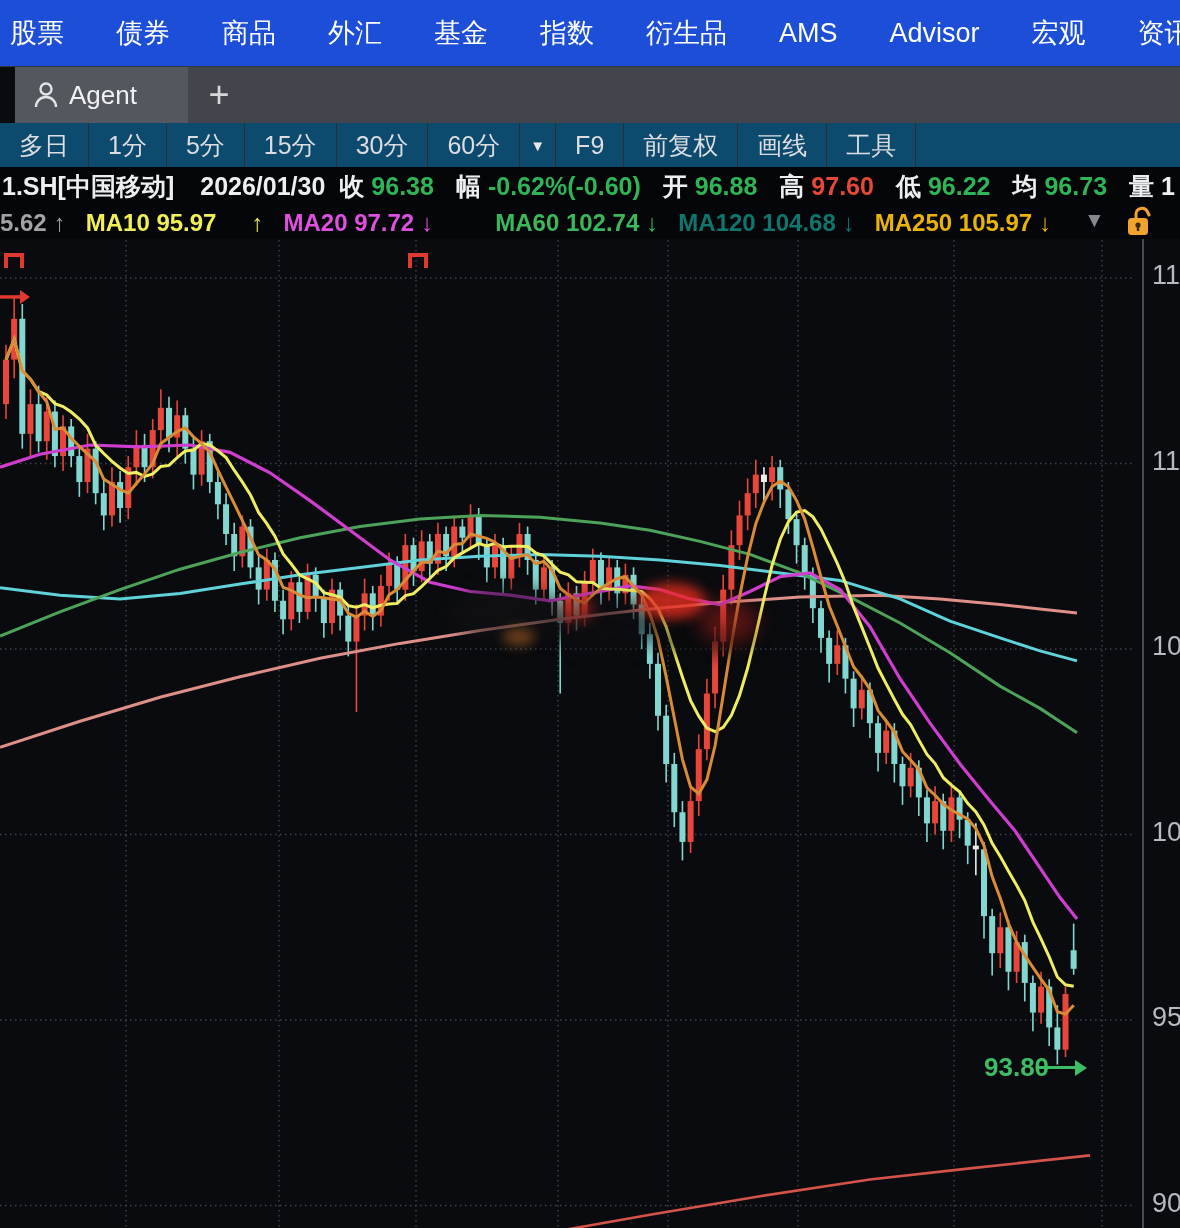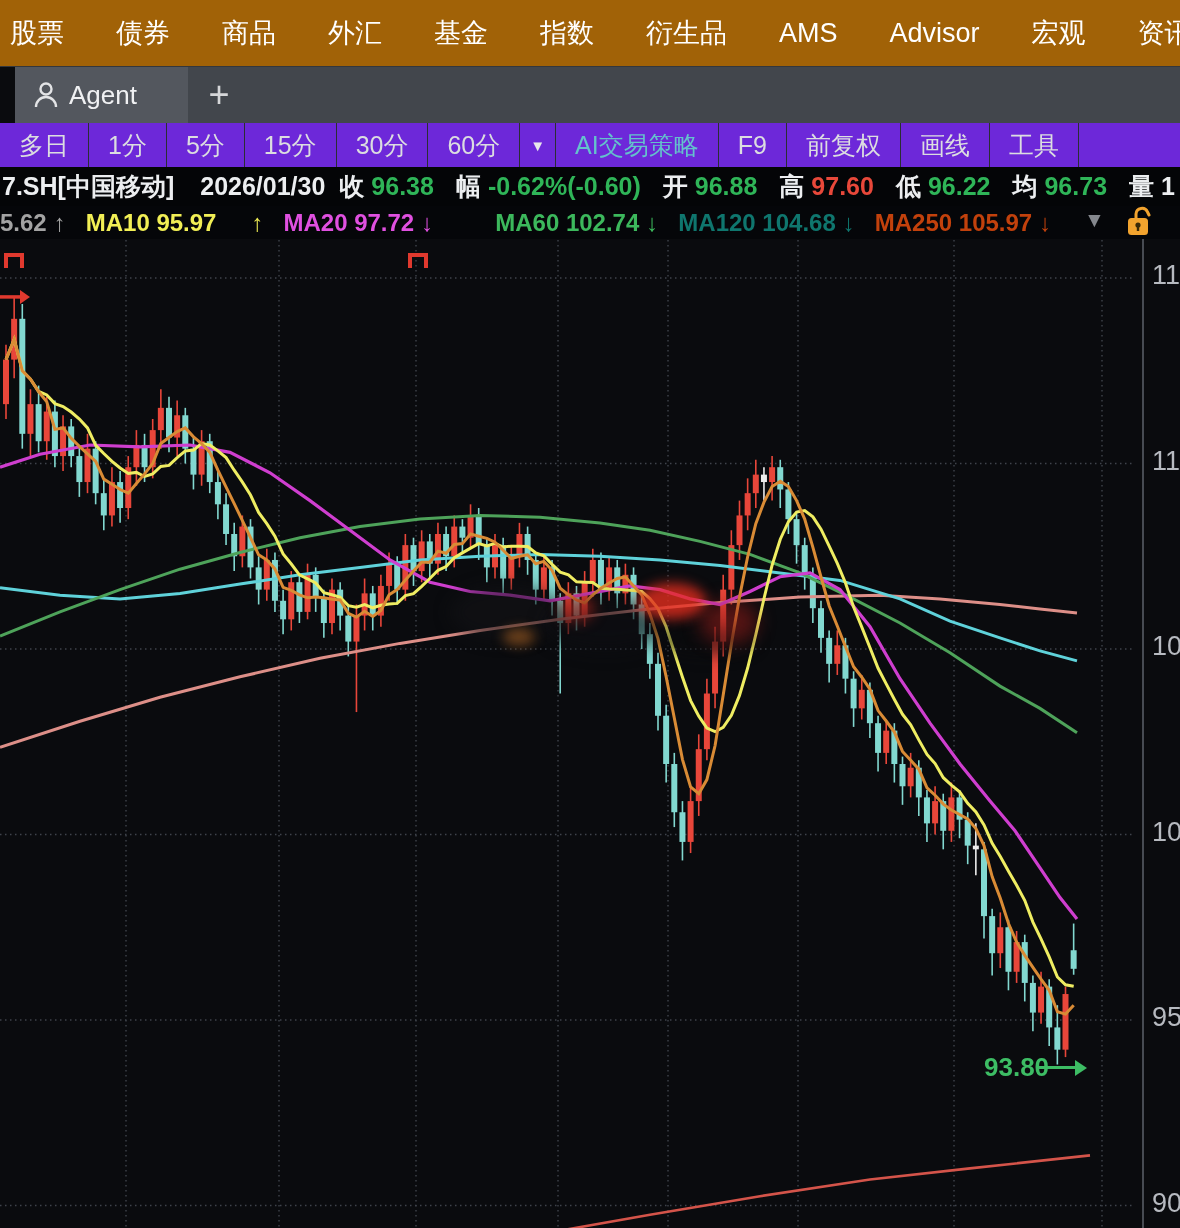--- a/index.html
+++ b/index.html
@@ -3,34 +3,34 @@
 <meta charset="utf-8">
 <style>
   html,body{margin:0;padding:0;}
   body{
     width:1180px;height:1228px;position:relative;overflow:hidden;
     background:#0a0b0e;font-family:"Liberation Sans",sans-serif;
     -webkit-font-smoothing:antialiased;
   }
   .row{position:relative;z-index:2;}
   
-  .nav{height:66px;background:#a16207;display:flex;align-items:center;
+  .nav{height:66px;background:#1d4ed8;display:flex;align-items:center;
        border-bottom:1px solid #34373c;white-space:nowrap;}
   .nav-item{font-size:27px;color:#ffffff;padding:0 26px;cursor:default;}
   .nav-item:first-child{margin-left:-16px;}
   
   .tabrow{height:56px;background:#42464c;display:flex;align-items:stretch;margin-left:15px;}
   .agent{width:155px;min-width:155px;background:#53575e;display:flex;align-items:center;
          gap:10px;padding-left:18px;font-size:26px;color:#f0f1f3;}
   .stock-tab{width:405px;min-width:405px;background:#17191d;color:#ffffff;font-size:26px;
              display:flex;align-items:center;padding-left:22px;}
   .plus{width:62px;display:flex;align-items:center;justify-content:center;
         font-size:36px;font-weight:300;color:#d6d7d9;}
   
-  .toolbar{height:44px;background:#6d28d9;display:flex;align-items:stretch;
+  .toolbar{height:44px;background:#0c4a6e;display:flex;align-items:stretch;
            font-size:25px;color:#dcdde0;white-space:nowrap;}
   .titem{display:flex;align-items:center;padding:0 19px;border-right:1px solid #2b2e34;}
   .titem.caret{padding:0 10px;font-size:15px;color:#e8e8ea;}
   .pcircle{position:relative;flex:1;}
   
   .infobar{height:39px;display:flex;align-items:center;background:#040507;
            font-size:25px;font-weight:700;padding-left:2px;white-space:nowrap;}
   .infobar .sym{color:#eceef0;margin-right:26px;}
   .infobar .date{color:#eceef0;margin-right:14px;}
   .ifield{margin-right:22px;}
@@ -382,30 +382,29 @@
 </div>
 
 <div class="row toolbar" id="toolbar">
     <div class="titem">多日</div>
     <div class="titem">1分</div>
     <div class="titem">5分</div>
     <div class="titem">15分</div>
     <div class="titem">30分</div>
     <div class="titem">60分</div>
     <div class="titem caret">▼</div>
-    <div class="titem" style="color: rgb(100, 194, 204);">AI交易策略</div>
     <div class="titem">F9</div>
     <div class="titem">前复权</div>
     <div class="titem">画线</div>
     <div class="titem">工具</div>
     <div class="pcircle"></div>
   </div>
 
 <div class="row infobar" id="infobar">
-  <span class="sym">7.SH[中国移动]</span>
+  <span class="sym">1.SH[中国移动]</span>
   <span class="date">2026/01/30</span>
 <span class="ifield"><span class="lb">收</span><span class="val-g">96.38</span></span>
     <span class="ifield"><span class="lb">幅</span><span class="val-g">-0.62%(-0.60)</span></span>
     <span class="ifield"><span class="lb">开</span><span class="val-g">96.88</span></span>
     <span class="ifield"><span class="lb">高</span><span class="val-r">97.60</span></span>
     <span class="ifield"><span class="lb">低</span><span class="val-g">96.22</span></span>
     <span class="ifield"><span class="lb">均</span><span class="val-g">96.73</span></span>
     <span class="ifield"><span class="lb">量</span><span class="val-w">1</span></span>
   </div>
 
@@ -423,21 +422,21 @@
       <span class="arr">↓</span>
     </span>
     <span class="mitem" style="color: rgb(60, 184, 92); margin-left: 42px;">
       <span>MA60 102.74</span>
       <span class="arr">↓</span>
     </span>
     <span class="mitem" style="color: #0f766e;">
       <span>MA120 104.68</span>
       <span class="arr">↓</span>
     </span>
-    <span class="mitem" style="color: #c2410c;">
+    <span class="mitem" style="color: #eab308;">
       <span>MA250 105.97</span>
       <span class="arr">↓</span>
     </span>
     <span class="legend-caret">▼</span>
     <span class="lock"><svg width="30" height="32" viewBox="0 0 30 32">
         <path d="M12 12 V8 a6 6 0 0 1 11.5 -2 l1.5 3" fill="none" stroke="#f2a32e" stroke-width="3" stroke-linecap="round"></path>
         <rect x="4" y="12" width="20" height="17" rx="3.5" fill="#f2a32e"></rect>
         <circle cx="14" cy="19" r="2.6" fill="#3a2a08"></circle>
         <rect x="12.8" y="20" width="2.4" height="5" fill="#3a2a08"></rect>
       </svg></span>

